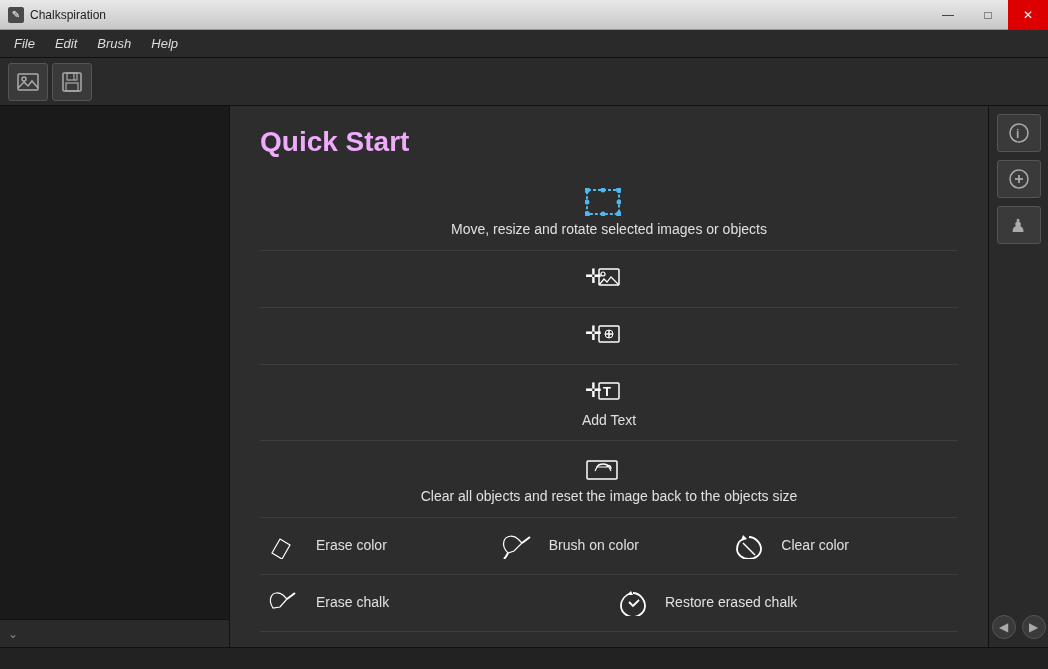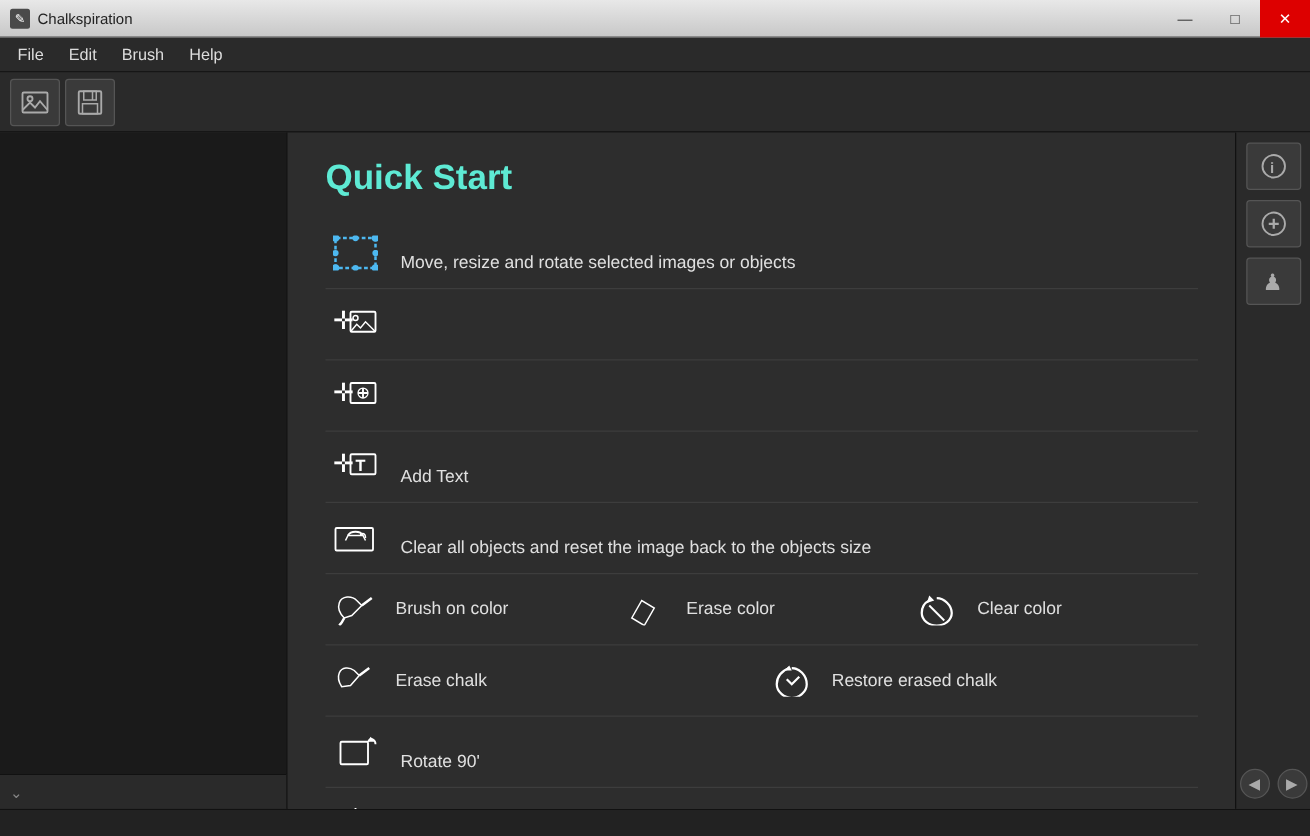--- a/index.html
+++ b/index.html
@@ -66,20 +66,21 @@
       align-items: center;
       padding: 0 4px;
       border-bottom: 1px solid #111;
     }
     .menu-item {
       color: #ddd;
       font-size: 13px;
       padding: 4px 10px;
       cursor: pointer;
       border-radius: 2px;
+      font-style: italic;
     }
 
     
     .toolbar {
       background: #2a2a2a;
       height: 48px;
       display: flex;
       align-items: center;
       padding: 0 8px;
       border-bottom: 1px solid #111;
@@ -159,33 +160,34 @@
       display: flex;
       align-items: center;
       justify-content: center;
       cursor: pointer;
       color: #ccc;
       font-size: 18px;
     }
 
     
     .quick-start-title {
-      color: #5eead4;
+      color: #f0abfc;
       font-size: 28px;
       font-weight: bold;
       margin-bottom: 16px;
     }
 
     .qs-item {
       display: flex;
-      align-items: flex-end;
+      align-items: center;
       padding: 10px 0;
       border-bottom: 1px solid #3d3d3d;
       cursor: pointer;
       color: #ddd;
+      flex-direction: column;
     }
     .qs-item:last-child { border-bottom: none; }
 
     .qs-icon {
       width: 48px;
       min-width: 48px;
       height: 36px;
       display: flex;
       align-items: center;
       justify-content: center;
@@ -363,35 +365,35 @@
           <path d="M10,16 L12,12 L24,12 L26,16" stroke="#fff" stroke-width="1.2" fill="none"></path>
           <path d="M22,12 C22,10 26,9 26,14" stroke="#fff" stroke-width="1.2" fill="none"></path>
         </svg>
       </div>
       <div class="qs-text">Clear all objects and reset the image back to the objects size</div>
     </div>
 
     <div class="qs-row">
       <div class="qs-row-item">
         <div class="qs-icon">
+          <svg width="32" height="26" viewBox="0 0 32 26">
+            <polygon points="4,20 12,6 22,12 14,26" stroke="#fff" stroke-width="1.2" fill="none"></polygon>
+          </svg>
+        </div>
+        <div class="qs-text">Erase color</div>
+      </div>
+      <div class="qs-row-item">
+        <div class="qs-icon">
           <svg width="34" height="26" viewBox="0 0 34 26">
             <path d="M8,20 Q2,14 4,8 C6,2 14,2 18,6 L22,10 L14,18 Z" stroke="#fff" stroke-width="1.2" fill="none"></path>
             <line x1="22" y1="10" x2="30" y2="4" stroke="#fff" stroke-width="2"></line>
             <path d="M8,20 Q6,24 4,26" stroke="#fff" stroke-width="2"></path>
           </svg>
         </div>
         <div class="qs-text">Brush on color</div>
-      </div>
-      <div class="qs-row-item">
-        <div class="qs-icon">
-          <svg width="32" height="26" viewBox="0 0 32 26">
-            <polygon points="4,20 12,6 22,12 14,26" stroke="#fff" stroke-width="1.2" fill="none"></polygon>
-          </svg>
-        </div>
-        <div class="qs-text">Erase color</div>
       </div>
       <div class="qs-row-item">
         <div class="qs-icon">
           <svg width="32" height="26" viewBox="0 0 32 26">
             <path d="M16,4 C22,4 28,10 28,16 C28,22 22,26 16,26 C10,26 4,22 4,16 C4,12 6,8 10,6" stroke="#fff" stroke-width="1.8" fill="none"></path>
             <path d="M10,2 L14,6 L8,8 Z" fill="#fff"></path>
             <line x1="10" y1="10" x2="22" y2="22" stroke="#fff" stroke-width="1.5"></line>
           </svg>
         </div>
         <div class="qs-text">Clear color</div>

